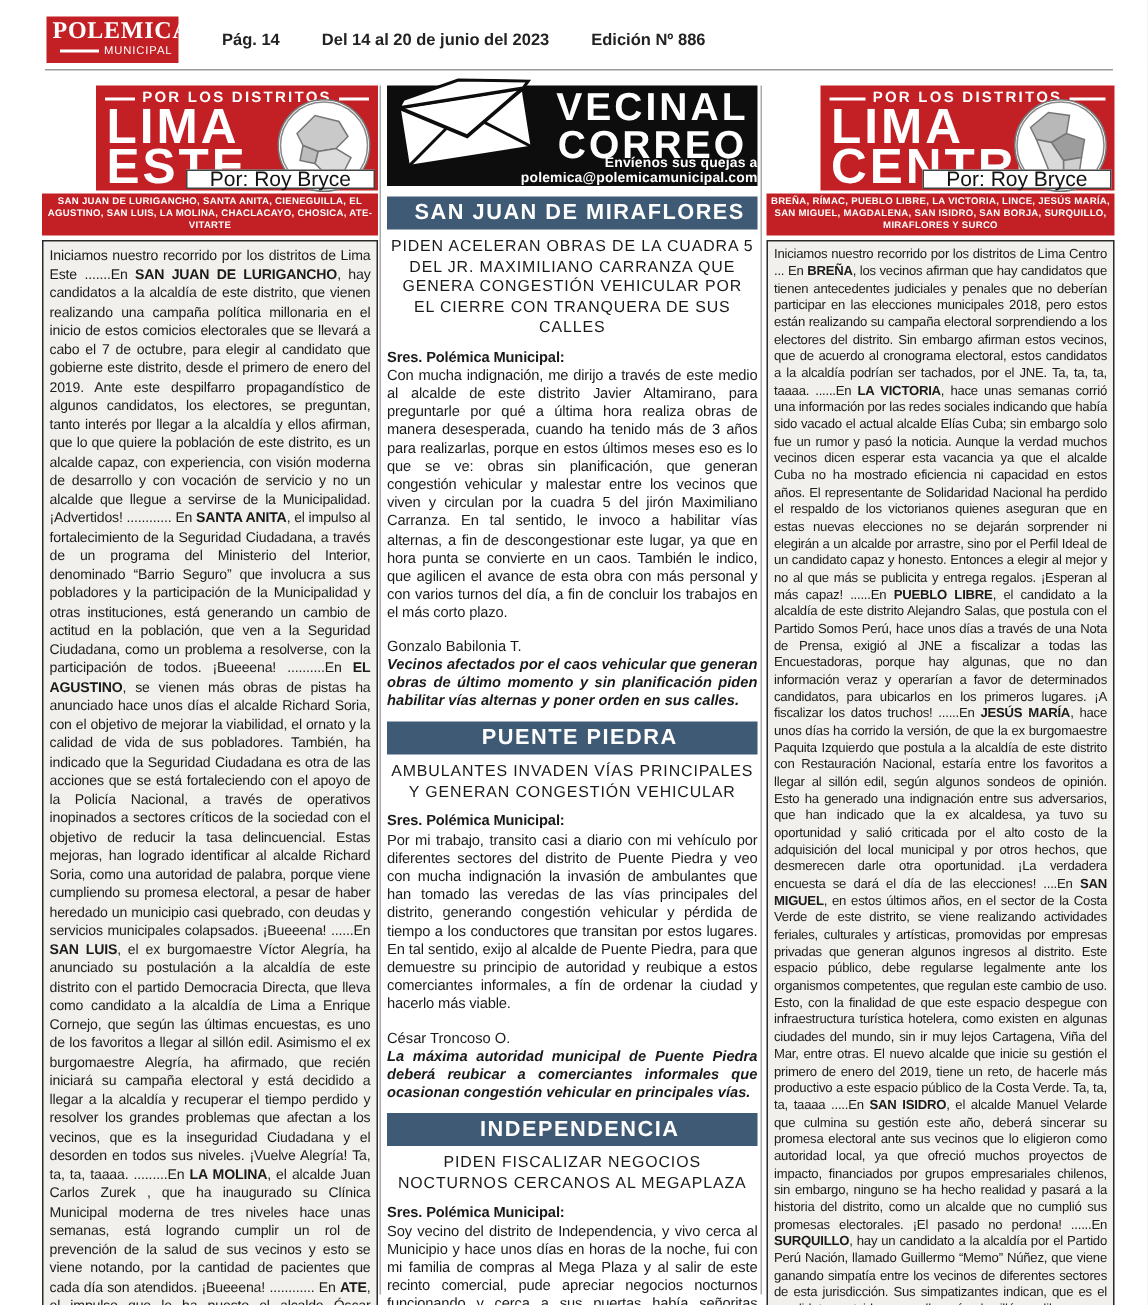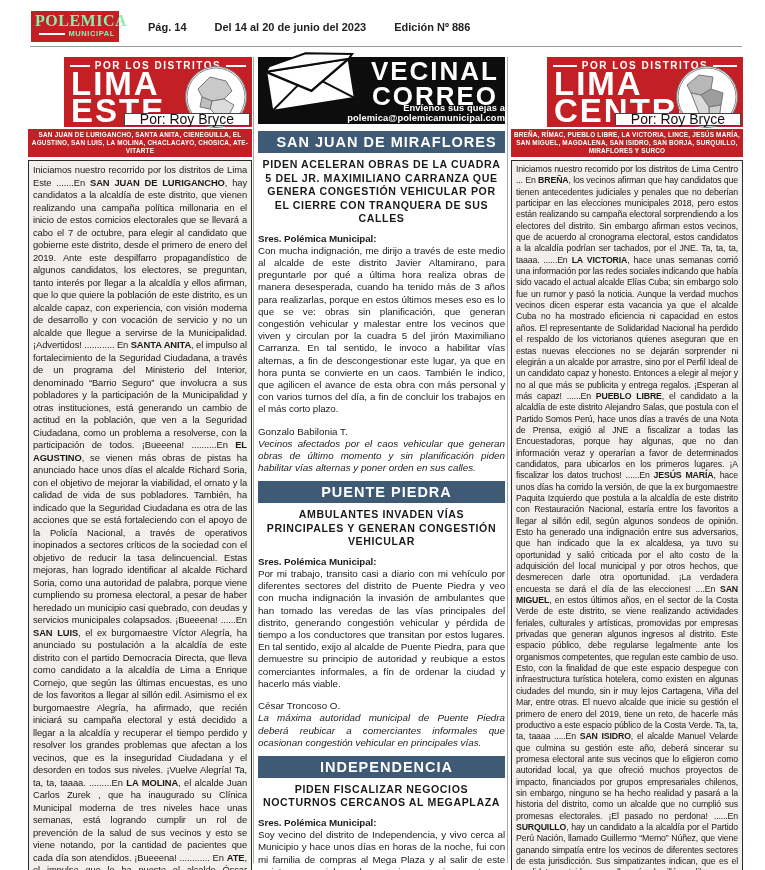--- a/index.html
+++ b/index.html
@@ -2,24 +2,24 @@
 <html lang="es"><head>
 <meta charset="utf-8">
 <style>
   html,body{margin:0;padding:0;background:#e9e9e9;}
   .page{position:relative;width:765px;height:870px;background:#ffffff;overflow:hidden;
         font-family:"Liberation Sans",sans-serif;color:#1b1b1b;}
 
   
   .masthead{position:absolute;left:0;top:0;width:765px;height:47px;background:#fff;}
   .logo{position:absolute;left:31px;top:11px;width:88px;height:31px;background:#c32026;
-        color:#86efac;padding:1px 4px 0 4px;box-sizing:border-box;}
+        color:#ffffff;padding:1px 4px 0 4px;box-sizing:border-box;}
   .logo .l1{font-family:"Liberation Serif",serif;font-weight:bold;font-size:16px;letter-spacing:.5px;line-height:17px;}
   .logo .l2{display:flex;align-items:center;justify-content:flex-end;gap:3px;
-            font-size:7.5px;font-weight:bold;letter-spacing:.6px;line-height:9px;}
+            font-size:7.5px;font-weight:normal;letter-spacing:.6px;line-height:9px;}
   .logo .l2 .dash{display:inline-block;width:26px;height:2px;background:#fff;}
   .meta{position:absolute;left:148px;top:21px;font-size:11px;font-weight:bold;color:#222;
         display:flex;gap:28px;white-space:nowrap;}
   .rule{position:absolute;left:30px;top:46px;width:712px;height:1px;background:#9a9a9a;}
 
   
   .col{position:absolute;top:57px;}
   .col-left{left:28px;width:224px;}
   .col-mid{left:258px;width:247px;}
   .col-right{left:511px;width:232px;}
@@ -50,26 +50,26 @@
   
   .correo-box{position:relative;background:#0d0d0d;height:67px;color:#fff;}
   .correo-title{position:absolute;right:6px;top:2px;text-align:center;font-weight:bold;
                 font-size:26px;line-height:25px;letter-spacing:2px;}
   .correo-tag{position:absolute;left:0;bottom:1px;width:100%;text-align:right;
               font-size:9.3px;font-weight:bold;letter-spacing:.1px;}
   .env{position:absolute;left:2px;top:-6px;}
 
   .secthead{margin:7px 0 5px 0;background:#3e5a74;color:#fff;text-align:center;
             font-weight:bold;font-size:14.5px;line-height:22px;letter-spacing:1px;padding-left:10px;}
-  .headline{text-align:center;font-weight:bold;font-size:10.6px;line-height:13.5px;
+  .headline{text-align:center;font-weight:normal;font-size:10.6px;line-height:13.5px;
             letter-spacing:.6px;margin:4px 2px 7px 2px;}
   .letter{font-size:9.8px;line-height:12.2px;text-align:justify;letter-spacing:-.1px;}
   .salut{font-weight:bold;}
   .sig{margin-top:10px;font-size:9.8px;line-height:12.2px;}
-  .note{font-weight:normal;font-style:italic;text-align:justify;font-size:9.8px;line-height:12.2px;}
+  .note{font-weight:bold;font-style:italic;text-align:justify;font-size:9.8px;line-height:12.2px;}
 </style>
 </head>
 <body>
 
 <div class="page">
 
   <div class="masthead">
     <div class="logo">
       <div class="l1">POLEMICA</div>
       <div class="l2">

